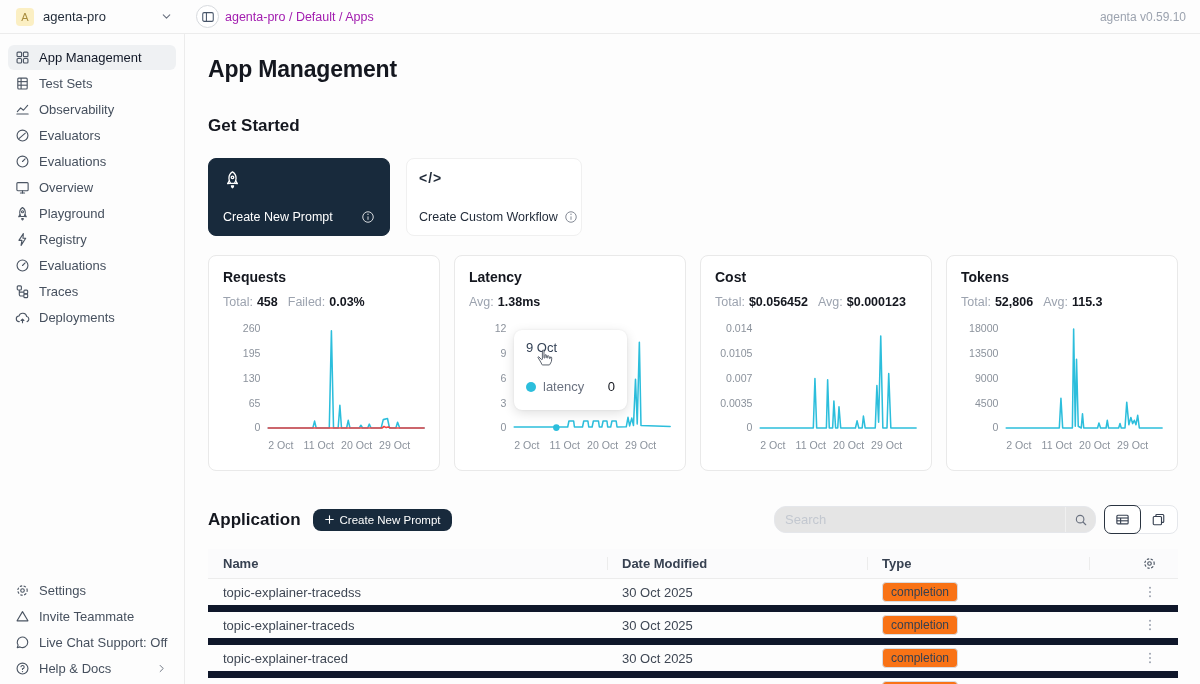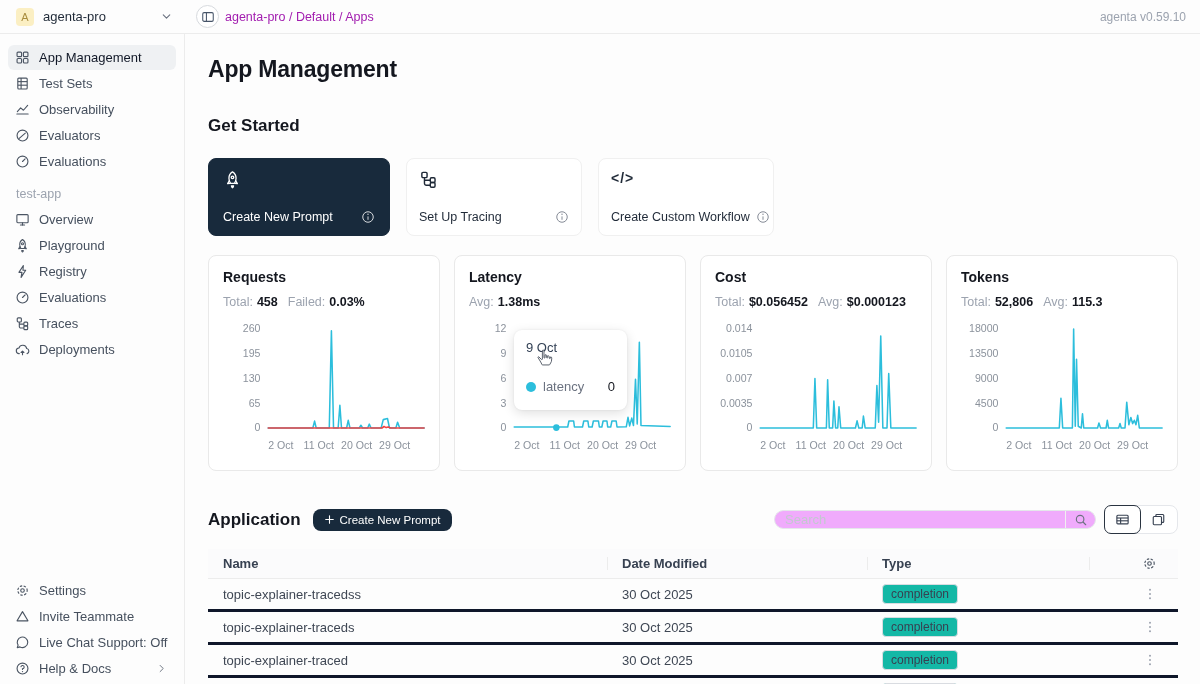--- a/index.html
+++ b/index.html
@@ -49,40 +49,40 @@
   .tt-title{ font-size:13px; color:#334155; }
   .tt-row{ display:flex; align-items:center; gap:7px; margin-top:24px; font-size:13px; color:#6b7280; }
   .tt-dot{ width:10px; height:10px; border-radius:50%; }
   .tt-val{ margin-left:auto; color:#14171f; }
   .cursor-icon{ position:absolute; left:22px; top:19px; width:17px; height:17px; }
   
   .app-header{ display:flex; align-items:center; margin-top:34px;justify-content:space-between; }
   .app-title{ font-size:17px; font-weight:600; color:#14171f; }
   .create-btn{ margin-left:12px; background:#182a3c; color:#fff; border:none; border-radius:8px; height:22px; padding:0 11px; font-size:11.5px; display:flex; align-items:center; gap:5px; cursor:pointer; font-family:inherit; }
   .create-btn .icon{ width:11px; height:11px; }
-  .search-wrap{ margin-left:auto; width:322px; height:19px; border:1px solid #e5e7eb; border-radius:12px; display:flex; align-items:center; background:#f0abfc; }
+  .search-wrap{ margin-left:auto; width:322px; height:27px; border:1px solid #e5e7eb; border-radius:12px; display:flex; align-items:center; background:#e5e5e5; }
   .search-input{ flex:1; border:none; outline:none; padding:0 10px; font-size:13px; color:#374151; background:transparent; font-family:inherit; min-width:0; }
   .search-input::placeholder{ color:#c3c8d0; }
   .search-icon-btn{ width:30px; align-self:stretch; border-left:1px solid #f0f0f0; display:flex; align-items:center; justify-content:center; color:#6b7280; }
   .search-icon-btn .icon{ width:14px; height:14px; }
   .view-toggle{ margin-left:8px; display:flex; border:1px solid #e5e7eb; border-radius:8px; height:29px; background:#fff; }
   .view-btn{ width:37px; display:flex; align-items:center; justify-content:center; color:#374151; cursor:pointer; }
   .view-btn .icon{ width:15px; height:15px; }
   .view-btn.selected{ border:1.5px solid #2a3441; border-radius:7px; margin:-1px; background:#fff; }
   
   .table{ margin-top:15px; }
   .thead{ display:flex; align-items:center; height:30px; background:#fbfbfc; border-bottom:1px solid #ececec; font-size:13px; font-weight:700; color:#374151; }
   .thead > div{ position:relative; height:100%; display:flex; align-items:center; }
   .thead > div:not(:last-child)::after{ content:""; position:absolute; right:0; top:8px; bottom:8px; width:1px; background:#ececec; }
-  .trow{ display:flex; align-items:center; height:33px; border-bottom:3px solid #0f172a; font-size:13px; color:#3f4754; cursor:pointer; }
+  .trow{ display:flex; align-items:center; height:33px; border-bottom:7px solid #0f172a; font-size:13px; color:#3f4754; cursor:pointer; }
   .col-name{ flex:0 0 400px; padding-left:15px; }
   .col-date{ flex:0 0 260px; padding-left:14px; }
   .col-type{ flex:1; padding-left:14px; }
   .col-actions{ flex:0 0 88px; display:flex; align-items:center; justify-content:flex-end; padding-right:21px; }
-  .type-badge{ border:1px solid #d9dce1; border-radius:4px; padding:2px 8px; font-size:12px; color:#374151; background:#14b8a6; display:inline-block; }
+  .type-badge{ border:1px solid #d9dce1; border-radius:4px; padding:2px 8px; font-size:12px; color:#374151; background:#f97316; display:inline-block; }
   .gear-icon{ width:15px; height:15px; color:#4b5563; }
   .dots-icon{ width:14px; height:14px; color:#9ca3af; cursor:pointer; }
 </style>
 </head>
 <body>
 
 <div class="topbar">
   <div class="workspace">
     <div class="avatar">A</div>
     <div class="ws-name">agenta-pro</div>
@@ -149,21 +149,20 @@
       <div class="nav-item">
         <span class="icon">
           <svg viewBox="0 0 16 16" fill="none" stroke="currentColor" stroke-width="1.2" stroke-linecap="round">
             <circle cx="8" cy="8" r="5.8"></circle>
             <line x1="8" y1="8" x2="10.8" y2="5.2"></line>
           </svg>
         </span>
         <span>Evaluations</span>
       </div>
     </div>
-  <div class="group-label">test-app</div>
   <div>
       <div class="nav-item">
         <span class="icon">
           <svg viewBox="0 0 16 16" fill="none" stroke="currentColor" stroke-width="1.2" stroke-linecap="round">
             <rect x="2" y="2.8" width="12" height="8.6" rx="1"></rect>
             <line x1="5.8" y1="13.8" x2="10.2" y2="13.8"></line>
             <line x1="8" y1="11.4" x2="8" y2="13.8"></line>
           </svg>
         </span>
         <span>Overview</span>
@@ -269,40 +268,20 @@
         <span class="top-icon icon">
           <svg viewBox="0 0 16 16" fill="none" stroke="currentColor" stroke-width="1.1" stroke-linecap="round" stroke-linejoin="round">
             <path d="M8 1.6c1.8 1.1 3 3.1 3 5.4 0 1.6-.5 3-1.4 4.2H6.4A7.2 7.2 0 0 1 5 7c0-2.3 1.2-4.3 3-5.4z"></path>
             <circle cx="8" cy="6.2" r="1.1"></circle>
             <path d="M5.3 9.1 3.9 11.5l2-.2M10.7 9.1l1.4 2.4-2-.2"></path>
             <path d="M7.1 13.3c0 .8.4 1.4.9 1.7.5-.3.9-.9.9-1.7z"></path>
           </svg>
         </span>
         <div class="label-row">
           <span>Create New Prompt</span>
-          <span class="info icon">
-            <svg viewBox="0 0 16 16" fill="none" stroke="currentColor" stroke-width="1.1">
-              <circle cx="8" cy="8" r="6"></circle>
-              <line x1="8" y1="7.3" x2="8" y2="11.2"></line>
-              <circle cx="8" cy="4.9" r=".8" fill="currentColor" stroke="none"></circle>
-            </svg>
-          </span>
-        </div>
-      </div>
-      <div class="starter-card">
-        <span class="top-icon icon">
-          <svg viewBox="0 0 16 16" fill="none" stroke="currentColor" stroke-width="1.2" stroke-linejoin="round">
-            <rect x="2.4" y="2" width="4.4" height="4.4" rx="1"></rect>
-            <path d="M4.6 6.4v4.8a1.6 1.6 0 0 0 1.6 1.6h3.3M4.6 8.6h4.9"></path>
-            <rect x="9.5" y="6.5" width="4" height="4" rx="1"></rect>
-            <rect x="9.5" y="10.5" width="4" height="4" rx="1"></rect>
-          </svg>
-        </span>
-        <div class="label-row">
-          <span>Set Up Tracing</span>
           <span class="info icon">
             <svg viewBox="0 0 16 16" fill="none" stroke="currentColor" stroke-width="1.1">
               <circle cx="8" cy="8" r="6"></circle>
               <line x1="8" y1="7.3" x2="8" y2="11.2"></line>
               <circle cx="8" cy="4.9" r=".8" fill="currentColor" stroke="none"></circle>
             </svg>
           </span>
         </div>
       </div>
       <div class="starter-card">

